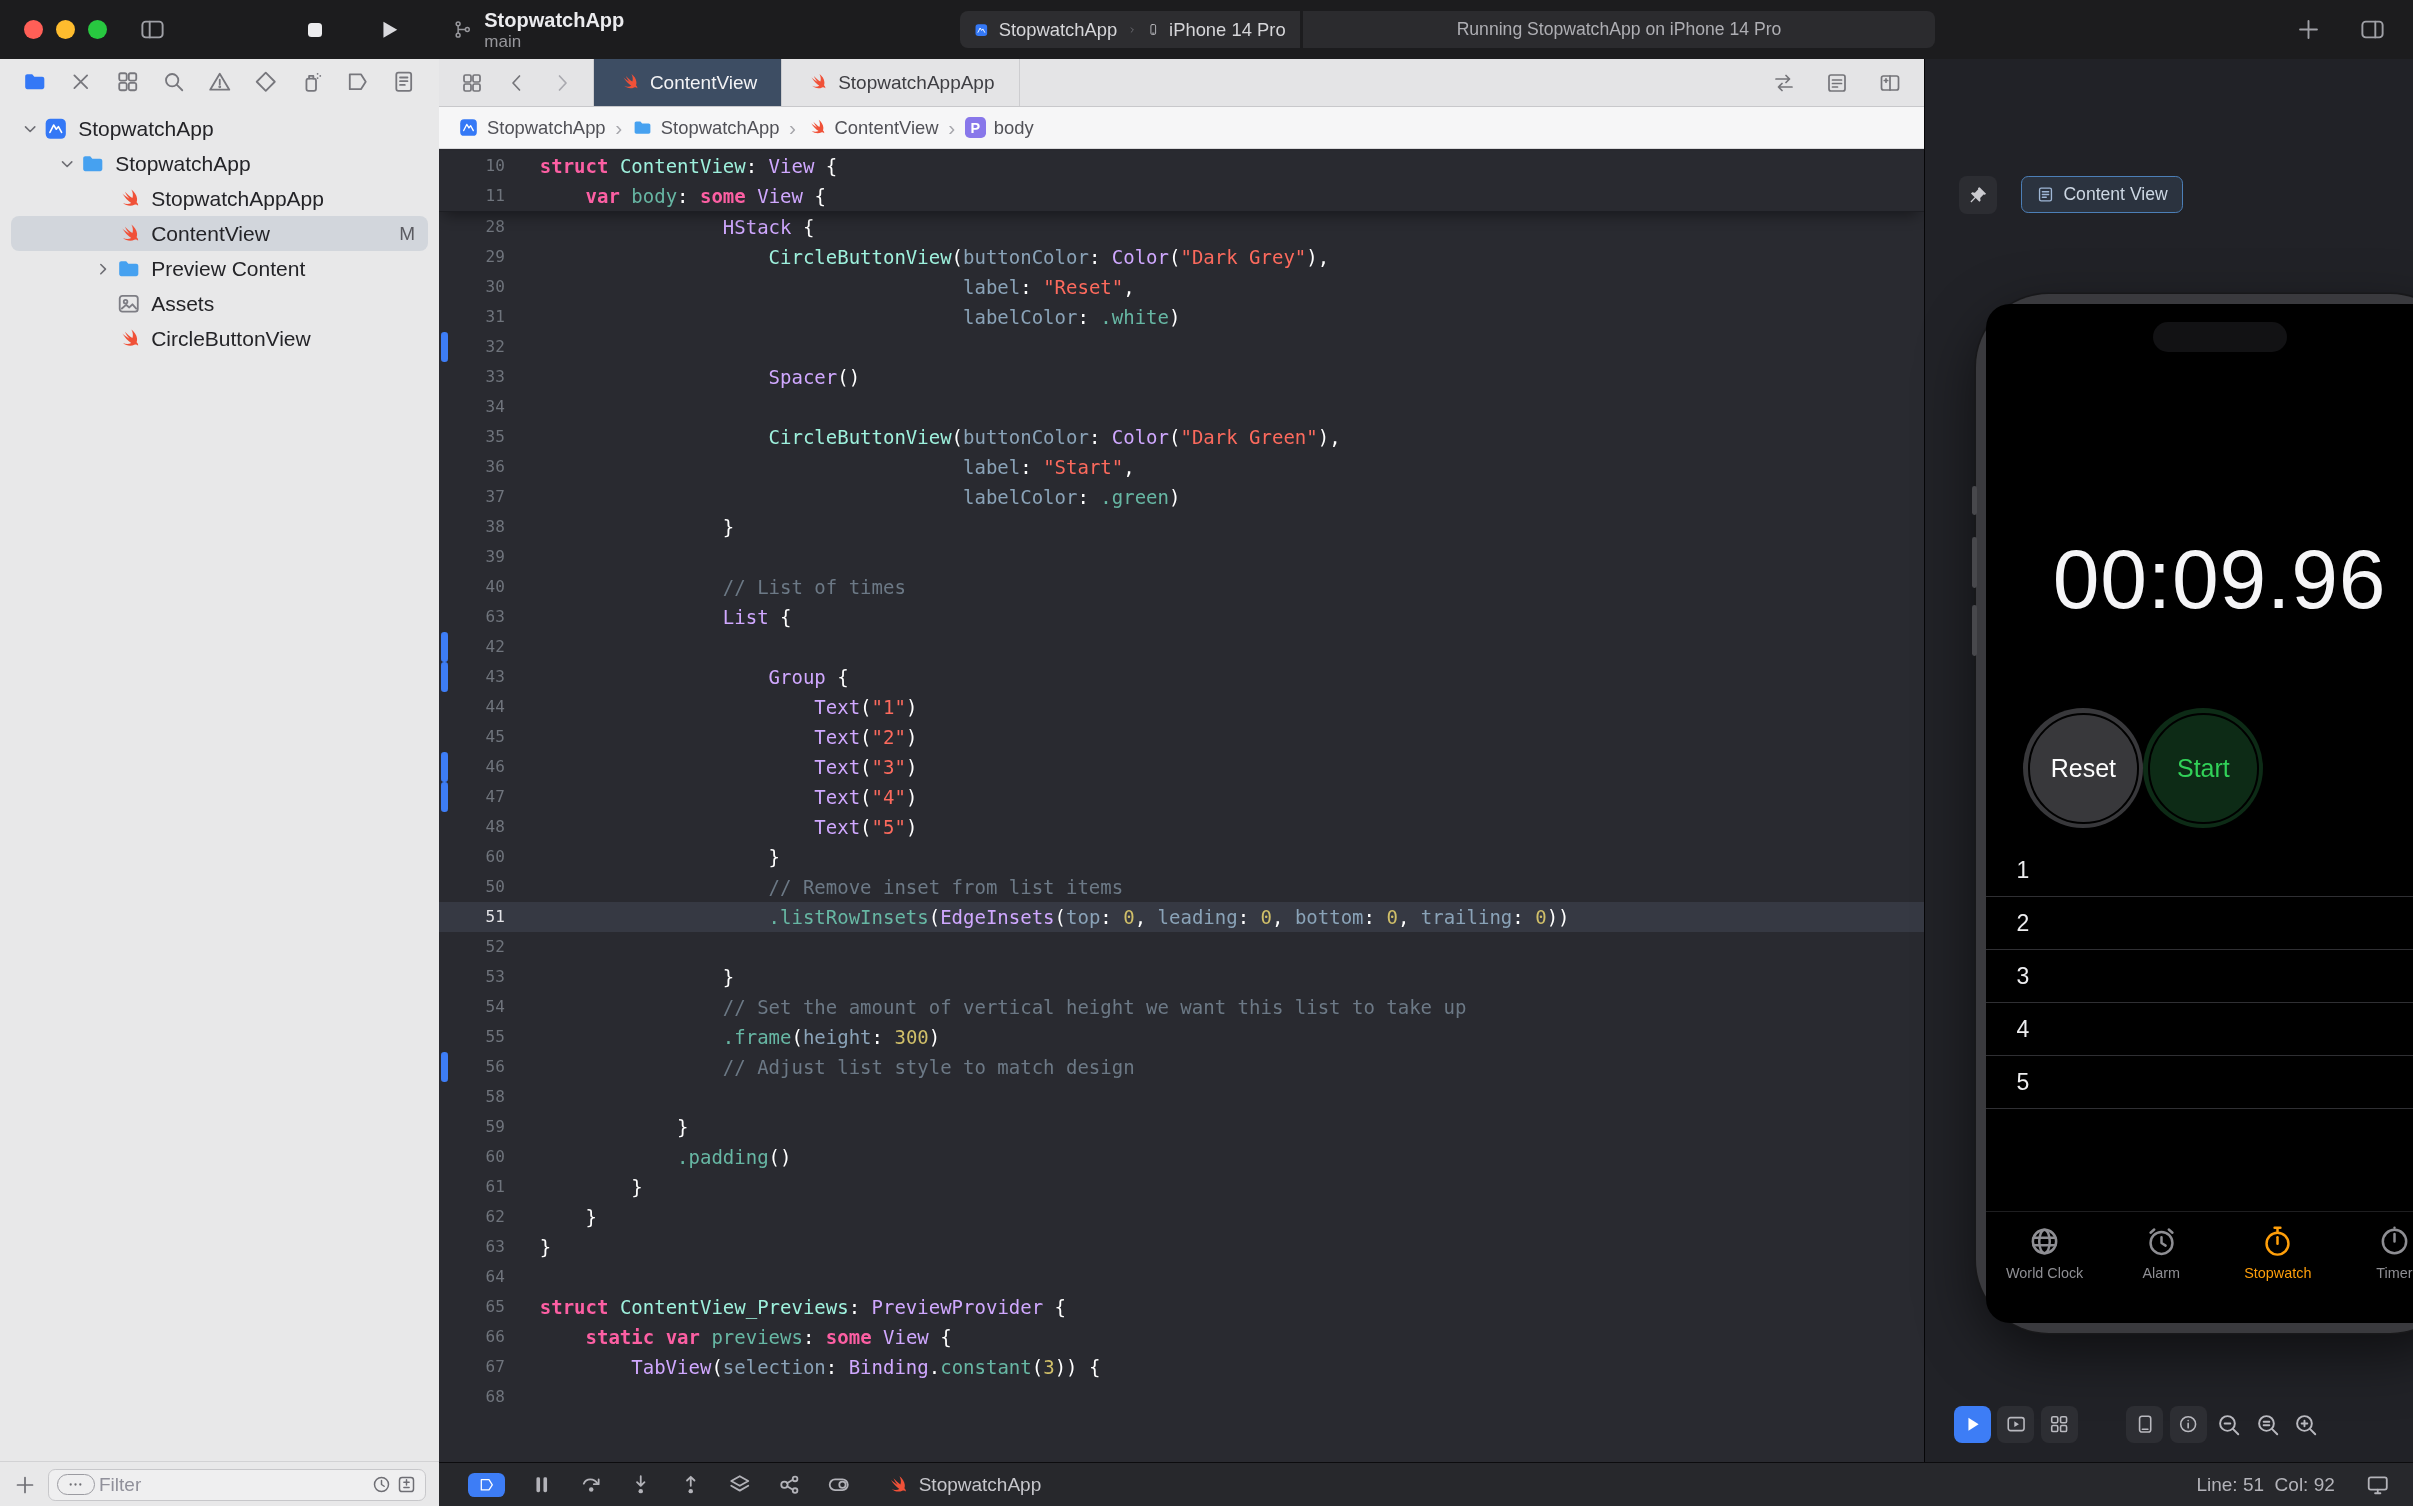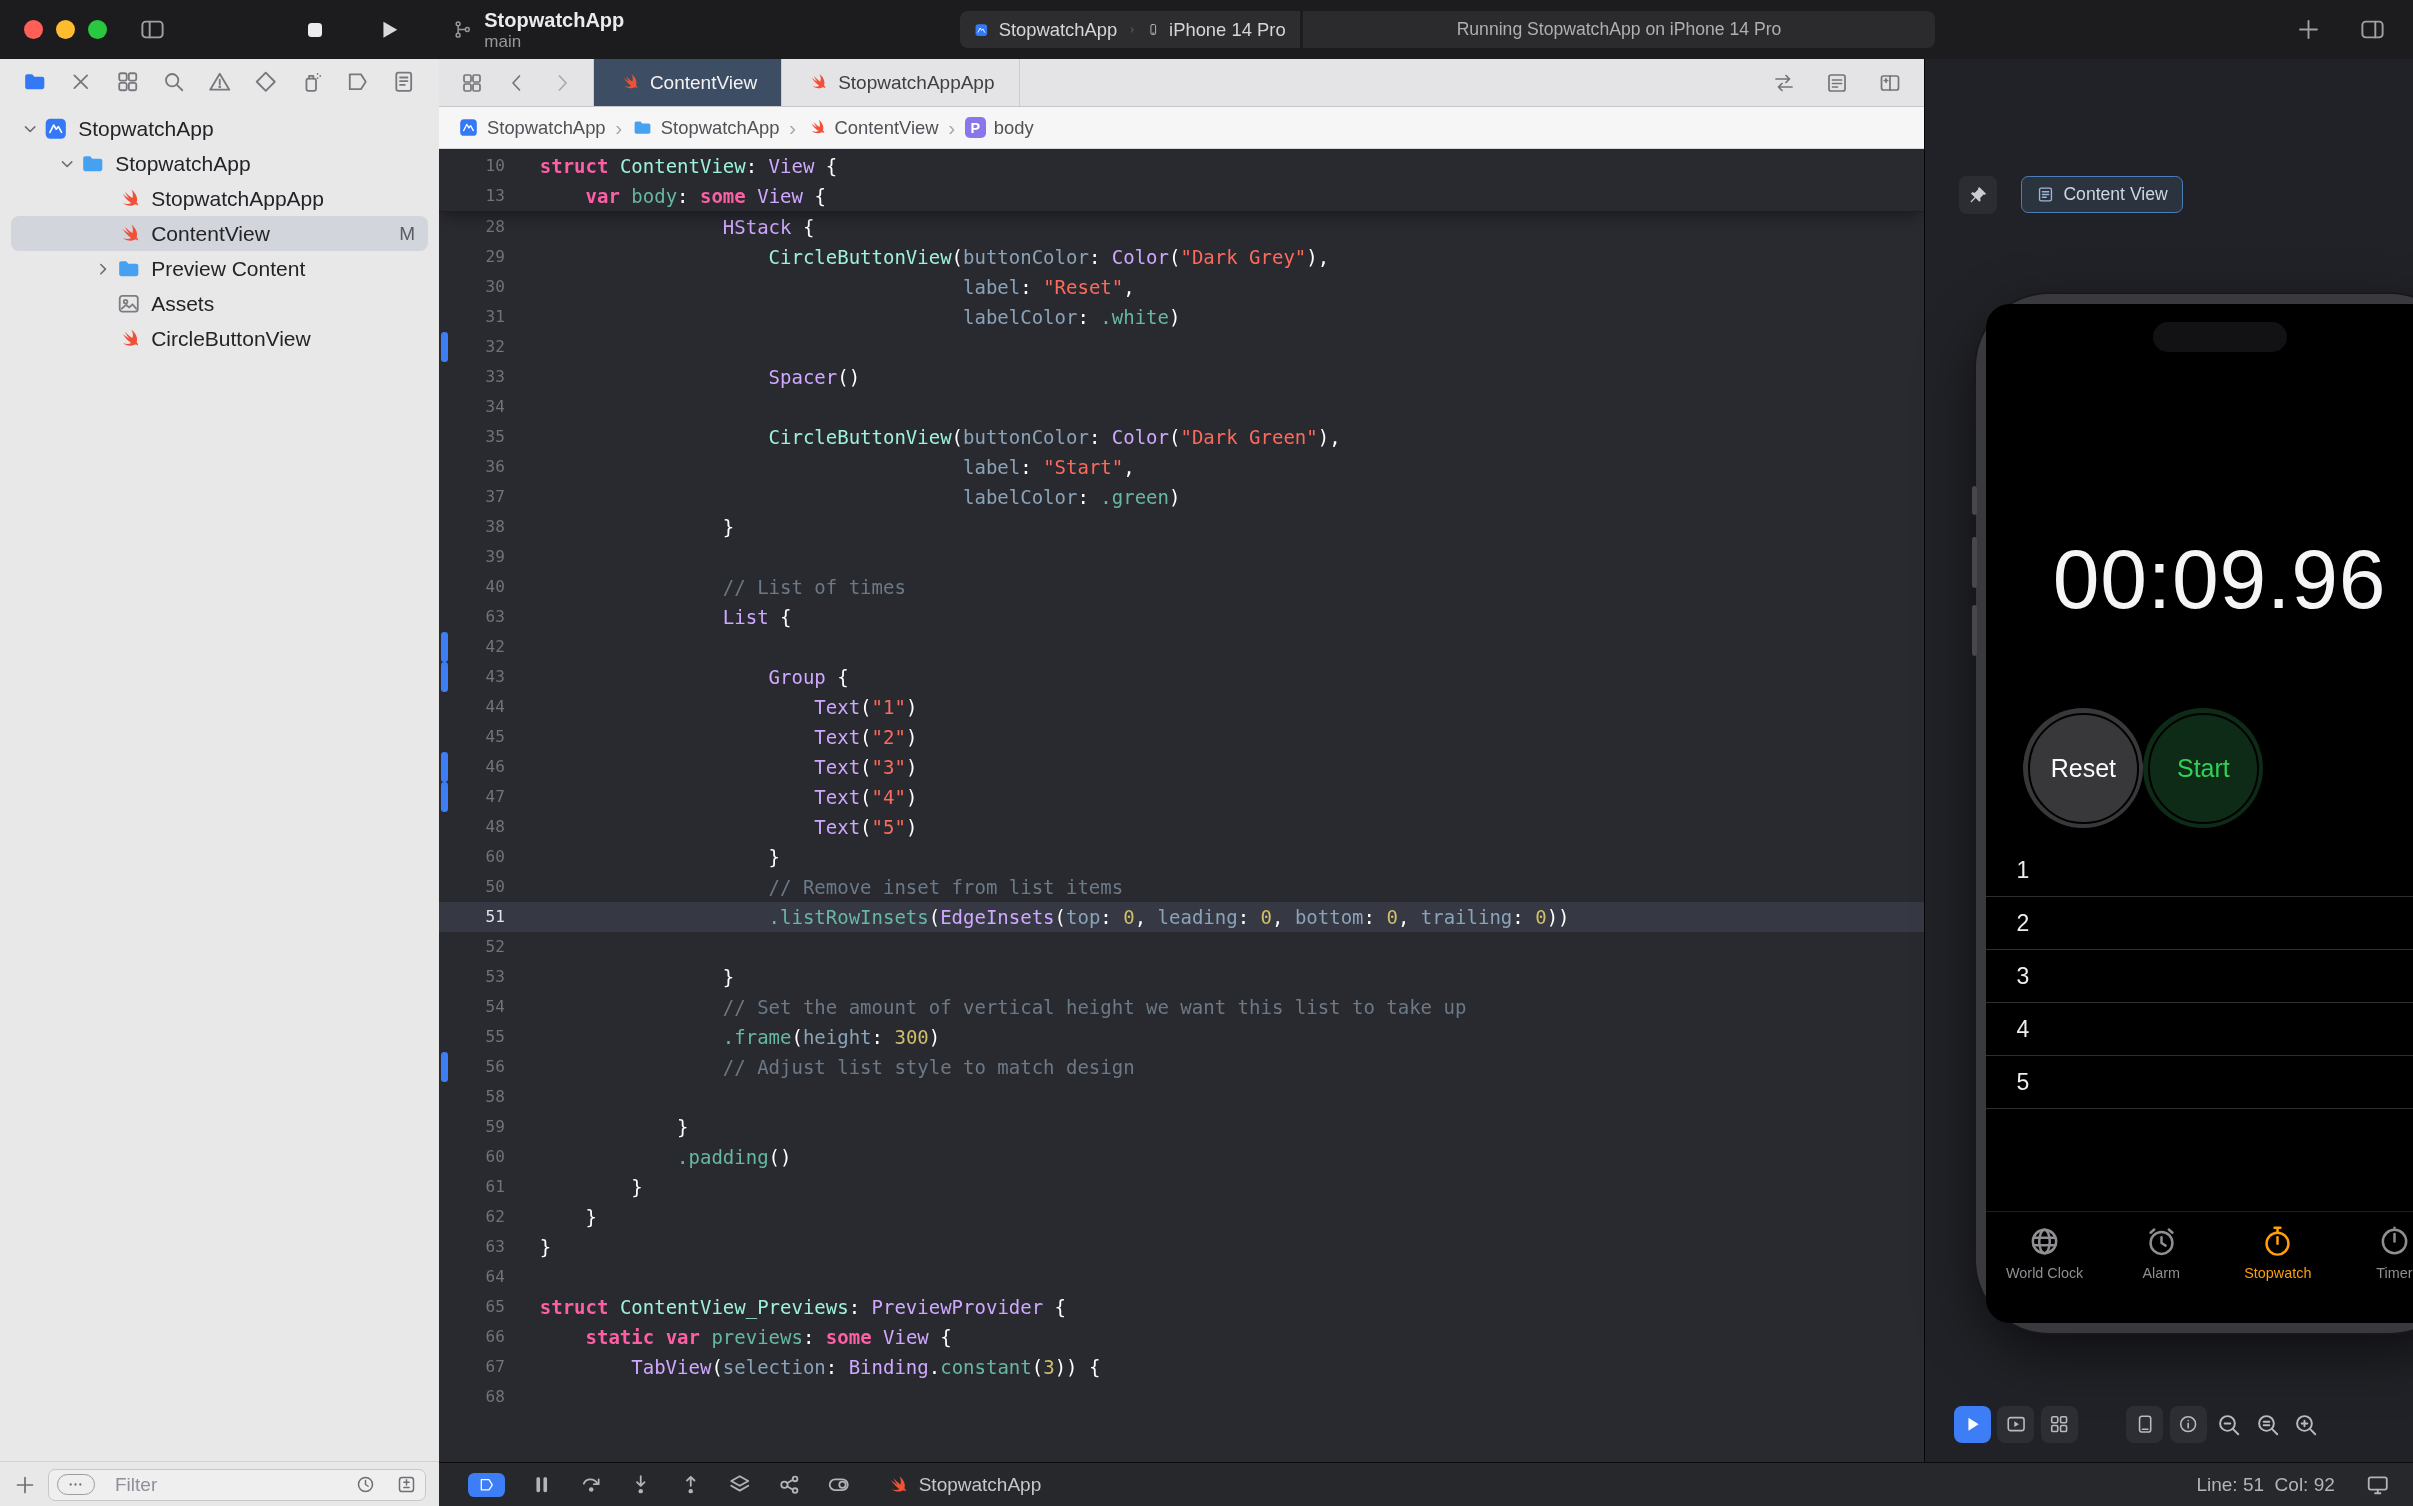--- a/index.html
+++ b/index.html
@@ -39,21 +39,21 @@
   .treerow{height:35px;display:flex;align-items:center;margin:0 11.2px;border-radius:8px;cursor:default}
   .treerow.selected{background:#d2d6dc}
   .chev{width:22.3px;height:22.3px;color:#6e6e74;flex:0 0 auto;display:inline-flex}
   .fic{width:25.5px;height:25.5px;margin:0 9.6px 0 1.6px;flex:0 0 auto;display:inline-flex}
   [data-icon="folder"]{color:#46a1f0}
   [data-icon="assets"]{color:#7d7d84}
   .tlabel{font-size:21px;color:#242428;white-space:nowrap}
   .badge{margin-left:auto;margin-right:12.8px;font-size:19px;color:#5b5b61}
   .filterbar{height:46px;border-top:0.8px solid #d2d2d4;display:flex;align-items:center;padding:0 12.8px;flex:0 0 auto}
   .fbic{width:24px;height:24px;color:#6e6e74;display:inline-flex}
-  .filterfield{flex:1;height:32px;margin-left:11.2px;background:#efeff0;border:0.8px solid #c7c7ca;border-radius:7.2px;display:flex;align-items:center;padding:0 8px;gap:20px}
+  .filterfield{flex:1;height:32px;margin-left:11.2px;background:#efeff0;border:0.8px solid #c7c7ca;border-radius:7.2px;display:flex;align-items:center;padding:0 8px;gap:4px}
   .scopepill{width:38px;height:21px;border:1.6px solid #9b9ba1;border-radius:10.4px;display:flex;align-items:center;justify-content:center;color:#6e6e74;flex:0 0 auto}
   .dots{width:21px;height:21px}
   .fplaceholder{color:#90909a;font-size:19px;flex:1}
   .ffic{width:21px;height:21px;color:#6e6e74;display:inline-flex}
 
   
   .rightstack{flex:1;display:flex;flex-direction:column;min-width:0}
   .workrow{flex:1;display:flex;min-height:0}
   .editorcol{flex:1;display:flex;flex-direction:column;min-width:0;background:#292a30}
   .tabstrip{height:48px;background:#e4e4e6;border-bottom:0.8px solid #c8c8cb;display:flex;align-items:stretch;flex:0 0 auto}
@@ -484,21 +484,21 @@
             </div>
           <div class="codearea">
             <div class="sticky">
                 <div class="line">
                   <span class="bar"></span>
                   <span class="num">10</span>
                   <span class="src"><span class="t-k">struct</span><span class="t-pl"> </span><span class="t-pt">ContentView</span><span class="t-pl">: </span><span class="t-ty">View</span><span class="t-pl"> {</span></span>
                 </div>
                 <div class="line">
                   <span class="bar"></span>
-                  <span class="num">13</span>
+                  <span class="num">11</span>
                   <span class="src">    <span class="t-k">var</span><span class="t-pl"> </span><span class="t-fn">body</span><span class="t-pl">: </span><span class="t-k">some</span><span class="t-pl"> </span><span class="t-ty">View</span><span class="t-pl"> {</span></span>
                 </div>
               </div>
             <div>
                 <div class="line">
                   <span class="bar"></span>
                   <span class="num">28</span>
                   <span class="src">                <span class="t-ty">HStack</span><span class="t-pl"> {</span></span>
                 </div>
                 <div class="line">

